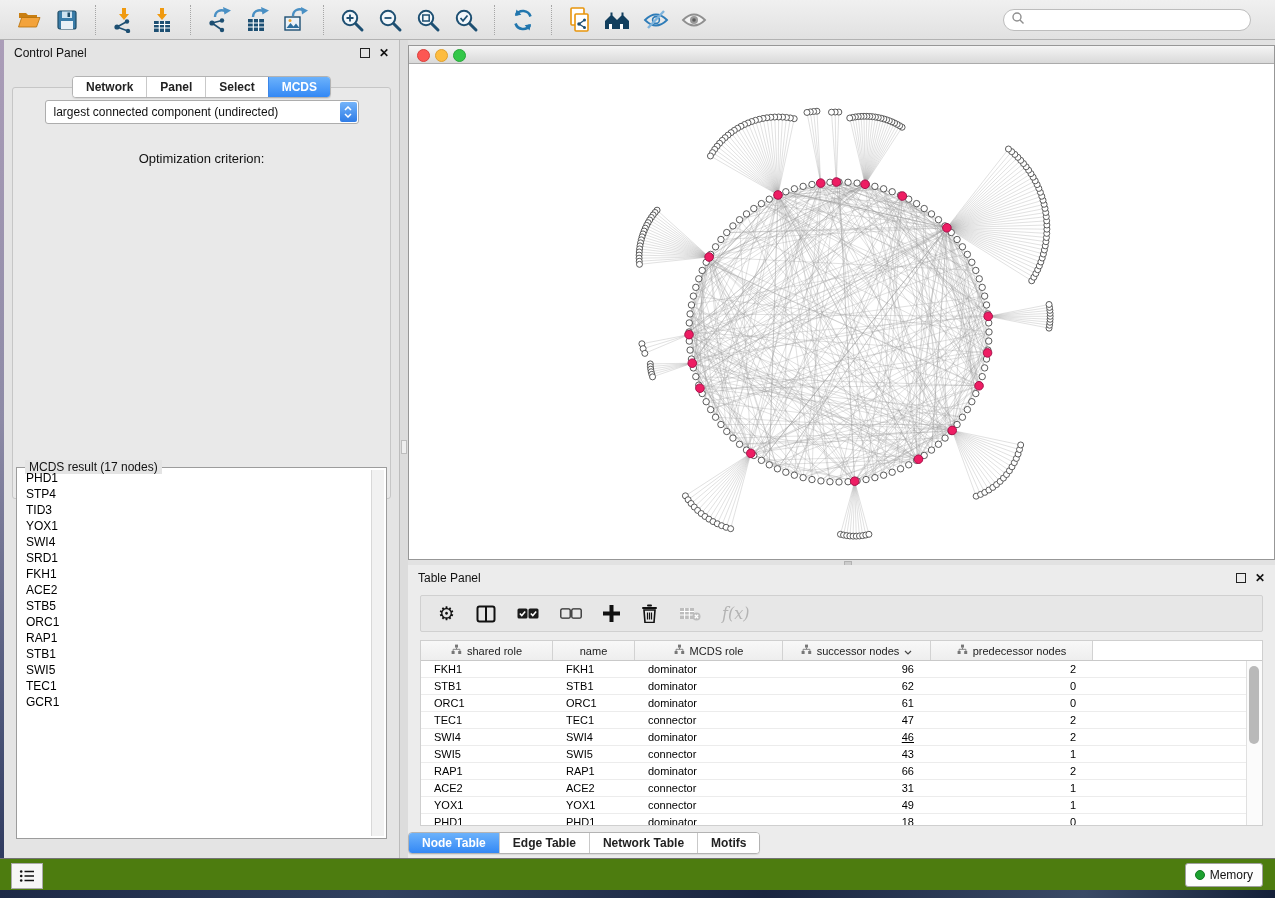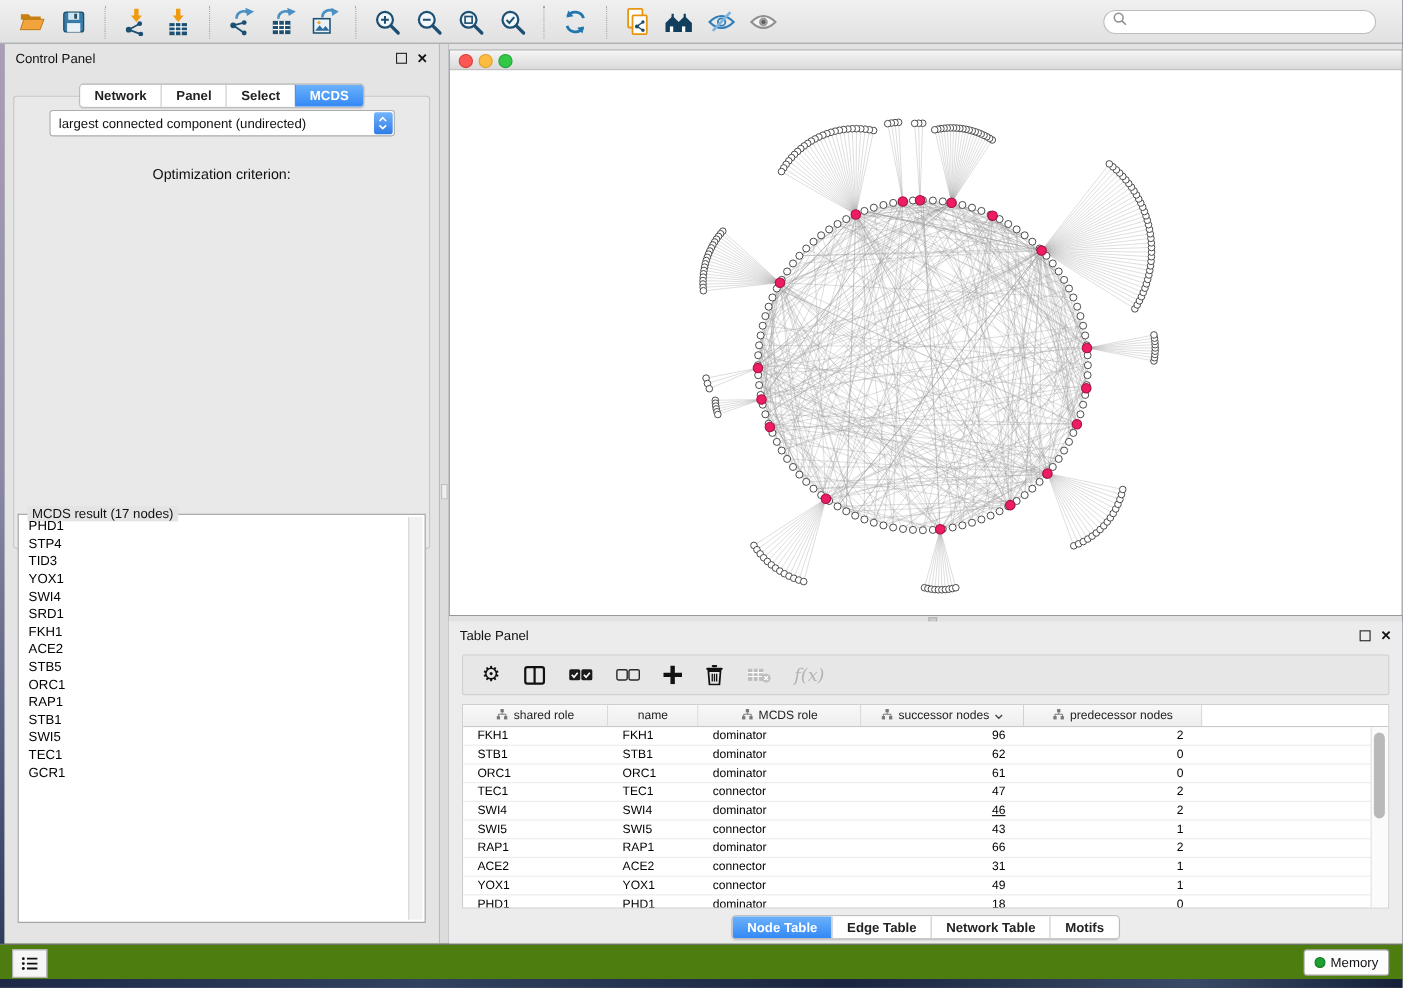--- a/index.html
+++ b/index.html
@@ -84,21 +84,21 @@
     border:1px solid #cfcfcf;box-sizing:border-box;overflow:hidden;}
   #tbl-head{display:flex;height:19px;border-bottom:1px solid #c9c9c9;background:#fff;}
   .hcell{background:linear-gradient(#f8f8f8,#eeeeee);border-right:1px solid #d2d2d2;
     display:flex;align-items:center;justify-content:center;gap:5px;font-size:11px;color:#222;box-sizing:border-box;}
   .hfill{flex:1;background:#fff;}
   .trow{display:flex;height:16px;border-bottom:1px solid #ececec;}
   .tcell{font-size:11px;line-height:16px;color:#000;box-sizing:border-box;padding-left:13px;white-space:nowrap;overflow:hidden;}
   .tcell.num{text-align:right;padding-left:0;padding-right:17px;}
   #tbl-scroll{position:absolute;top:20px;bottom:0;right:0;width:15px;background:#fbfbfb;border-left:1px solid #e0e0e0;}
   #tbl-thumb{position:absolute;top:5px;left:2px;width:10px;height:78px;border-radius:5px;background:#b9b9b9;}
-  #tbl-tabs{position:absolute;left:0;right:0;bottom:4px;display:flex;justify-content:center;}
+  #tbl-tabs{position:absolute;left:0;right:0;bottom:4px;display:flex;justify-content:flex-start;}
 
   
   #statusbar{position:absolute;left:0;top:858px;right:0;height:32px;background:#4d7c0f;border-top:1px solid #737373;}
   #list-btn{position:absolute;left:11px;top:4px;width:30px;height:24px;background:#f6f6f6;border:1px solid #ababab;
     display:flex;align-items:center;justify-content:center;}
   #memory-btn{position:absolute;right:12px;top:4px;height:24px;background:#fdfdfd;border:1px solid #9f9f9f;border-radius:3px;
     display:flex;align-items:center;gap:5px;padding:0 9px;font-size:12px;color:#111;box-sizing:border-box;}
   .mem-dot{width:10px;height:10px;border-radius:50%;background:#1ca02f;border:1px solid #117a22;box-sizing:border-box;}
 </style>
 </head>

